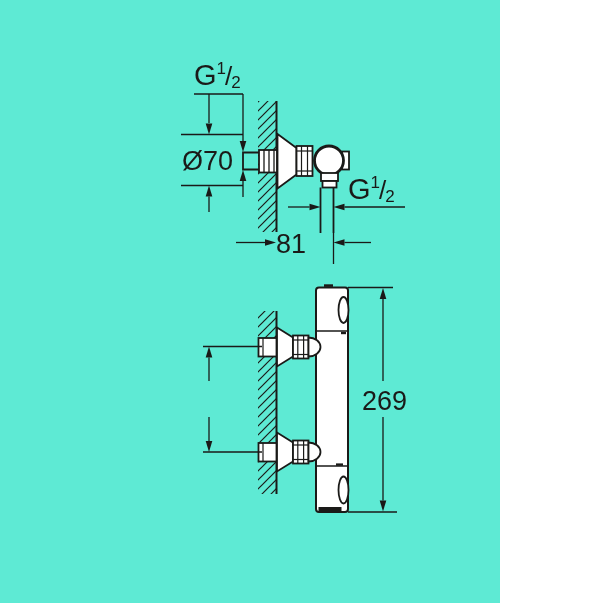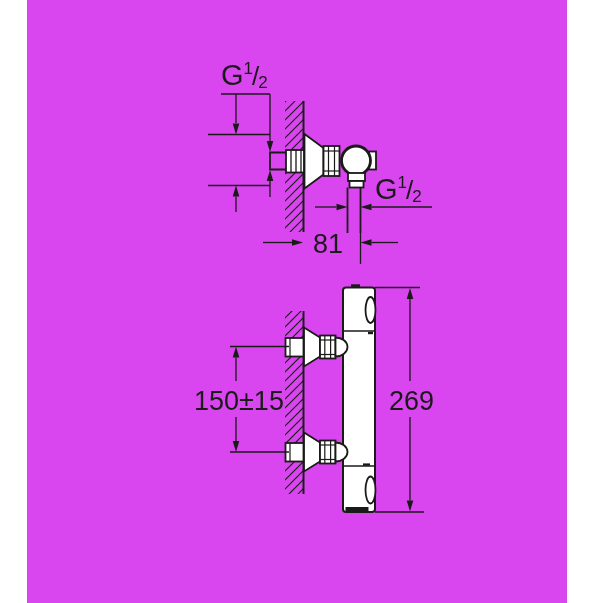--- a/index.html
+++ b/index.html
@@ -1,22 +1,21 @@
 <!DOCTYPE html>
 <html><head>
 <meta charset="utf-8">
 <style>
   html,body{margin:0;padding:0;background:#fff;}
   .canvas{
     position:relative;
-    width:540px;height:603px;
-    background:#d946ef;
+    width:500px;height:603px;
+    background:#5eead4;
     font-family:"Liberation Sans", sans-serif;
     overflow:hidden;
-    margin-left:27px;
   }
   .canvas svg{position:absolute;left:0;top:0;}
   .dim-label{
     position:absolute;
     color:#1a1a18;
     font-size:27px;
     line-height:1.15;
     white-space:nowrap;
     letter-spacing:0;
   }
@@ -166,24 +165,24 @@
         <line x1="383" y1="417" x2="383" y2="500.5"></line>
         <polygon points="383,511.5 379.7,500.5 386.3,500.5" fill="#1a1a18" stroke="none"></polygon>
       </g>
     </g>
   </svg>
 
   <div class="dim-label g-label" style="left:194px;top:59px;">
     <span>G</span><sup>1</sup><span class="sl">/</span><sub>2</sub>
   </div>
 
+  <div class="dim-label" style="left:182px;top:146px;">Ø70</div>
 
   <div class="dim-label g-label" style="left:348px;top:173px;">
     <span>G</span><sup>1</sup><span class="sl">/</span><sub>2</sub>
   </div>
 
-  <div class="dim-label" style="left:286px;top:229px;">81</div>
+  <div class="dim-label" style="left:276px;top:229px;">81</div>
 
-  <div class="dim-label" style="left:167px;top:386px;">150±15</div>
 
   <div class="dim-label" style="left:362px;top:386px;">269</div>
 
 </div>
 
 </body></html>

